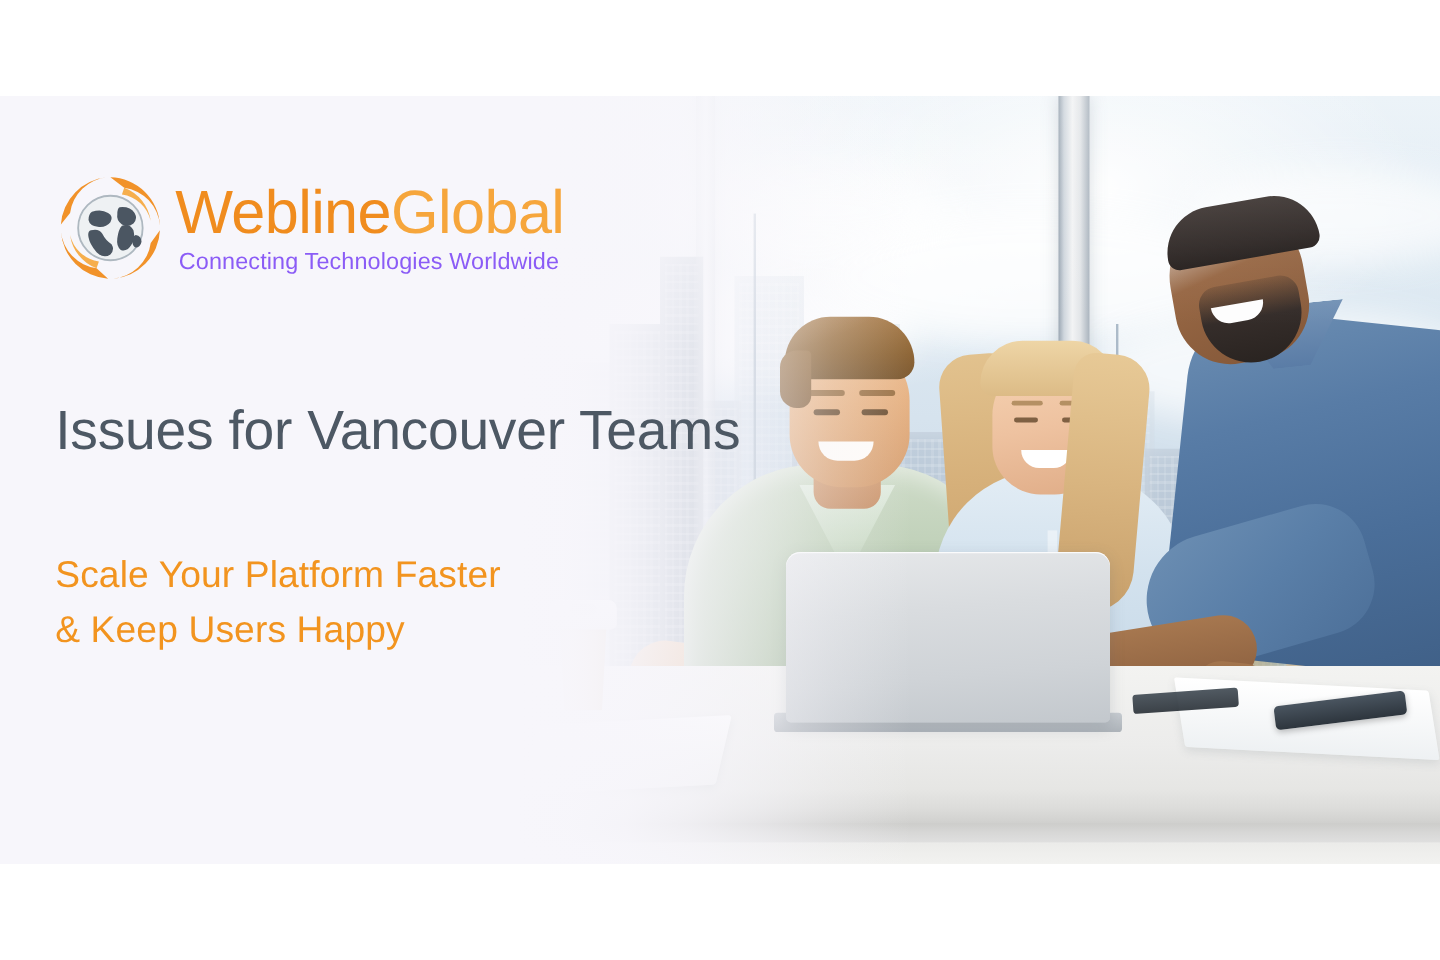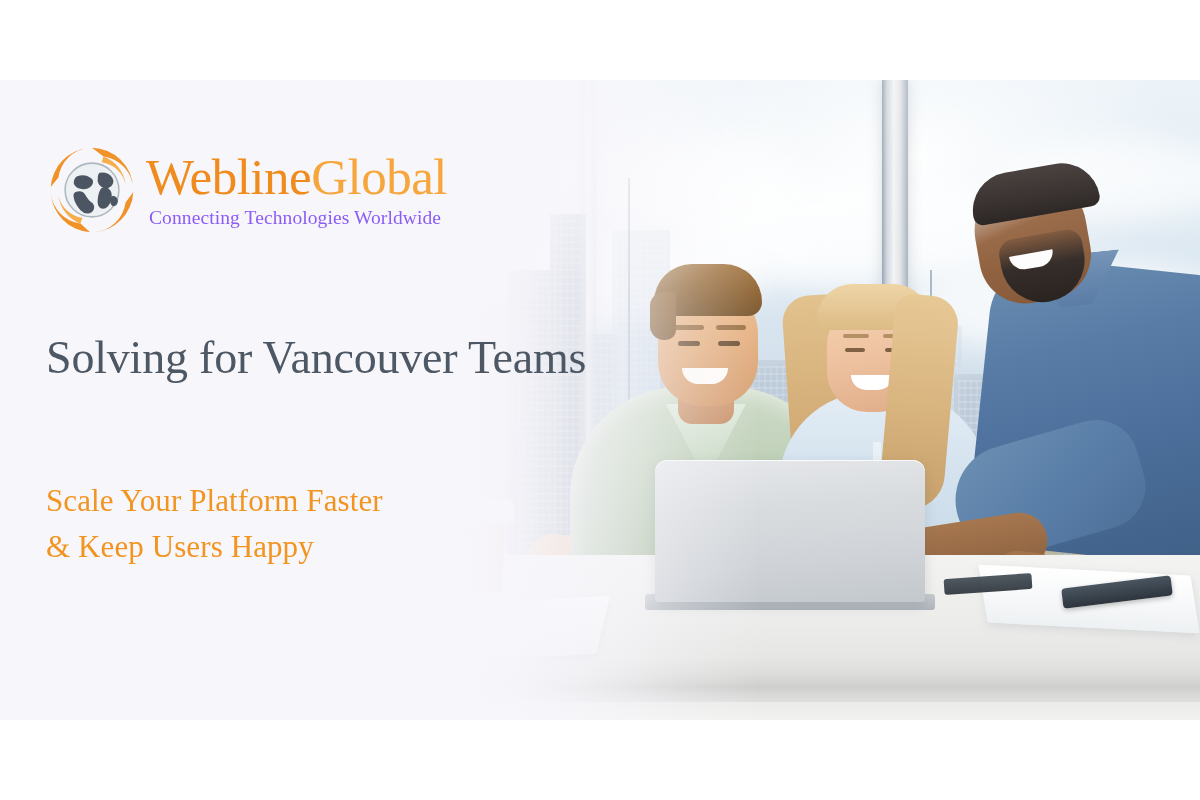--- a/index.html
+++ b/index.html
@@ -5,21 +5,21 @@
 <style>
   * { margin:0; padding:0; box-sizing:border-box; }
   html,body { width:1200px; height:800px; overflow:hidden; }
   body {
     background:#ffffff;
     font-family:"Liberation Sans", sans-serif;
     -webkit-font-smoothing:antialiased;
   }
 
   
-  .stage { position:relative; width:964px; height:800px; background:#ffffff;font-family:Liberation Serif, serif; }
+  .stage { position:relative; width:964px; height:800px; background:#ffffff; }
 
   
   .banner {
     position:absolute;
     left:0; top:80px;
     width:1200px; height:640px;
     background:#f7f6fb;
     overflow:hidden;
   }
 
@@ -387,21 +387,21 @@
   .headline {
     position:absolute; left:46px; top:248px;
     width:640px;
     font-size:46px; line-height:1.32;
     font-weight:400; color:#4d5864; letter-spacing:-.2px;
   }
   .headline .l2 { display:block; }
 
   
   .subhead {
-    position:absolute; left:46px; top:398px;
+    position:absolute; left:46px; top:376px;
     width:560px;
     font-size:31px; line-height:1.48;
     font-weight:400; color:#f2941f; letter-spacing:.1px;
   }
   .subhead .s2 { display:block; }
 </style>
 </head>
 <body>
 
 <div class="stage">
@@ -540,19 +540,19 @@
             <path d="M60 48 q7 -2 10 4 q2 7 -2 13 q-4 6 -9 4 q-4 -3 -3 -10 q1 -8 4 -11 Z" fill="#4b5662"></path>
             <path d="M72 56 q5 1 5 6 q-1 5 -5 5 q-3 -1 -3 -6 q0 -4 3 -5 Z" fill="#4b5662"></path>
           </svg>
         </div>
         <div class="logo-text">
           <div class="brand"><span class="b1">Webline</span><span class="b2">Global</span></div>
           <div class="tagline">Connecting Technologies Worldwide</div>
         </div>
       </div>
 
-      <h1 class="headline"><span class="l2">Solving for Vancouver Teams</span></h1>
+      <h1 class="headline"><span class="l2">Issues for Vancouver Teams</span></h1>
 
       <h2 class="subhead"><span class="s1">Scale Your Platform Faster</span><span class="s2">&amp; Keep Users Happy</span></h2>
 
     </div>
   </div>
 </div>
 
 </body></html>

